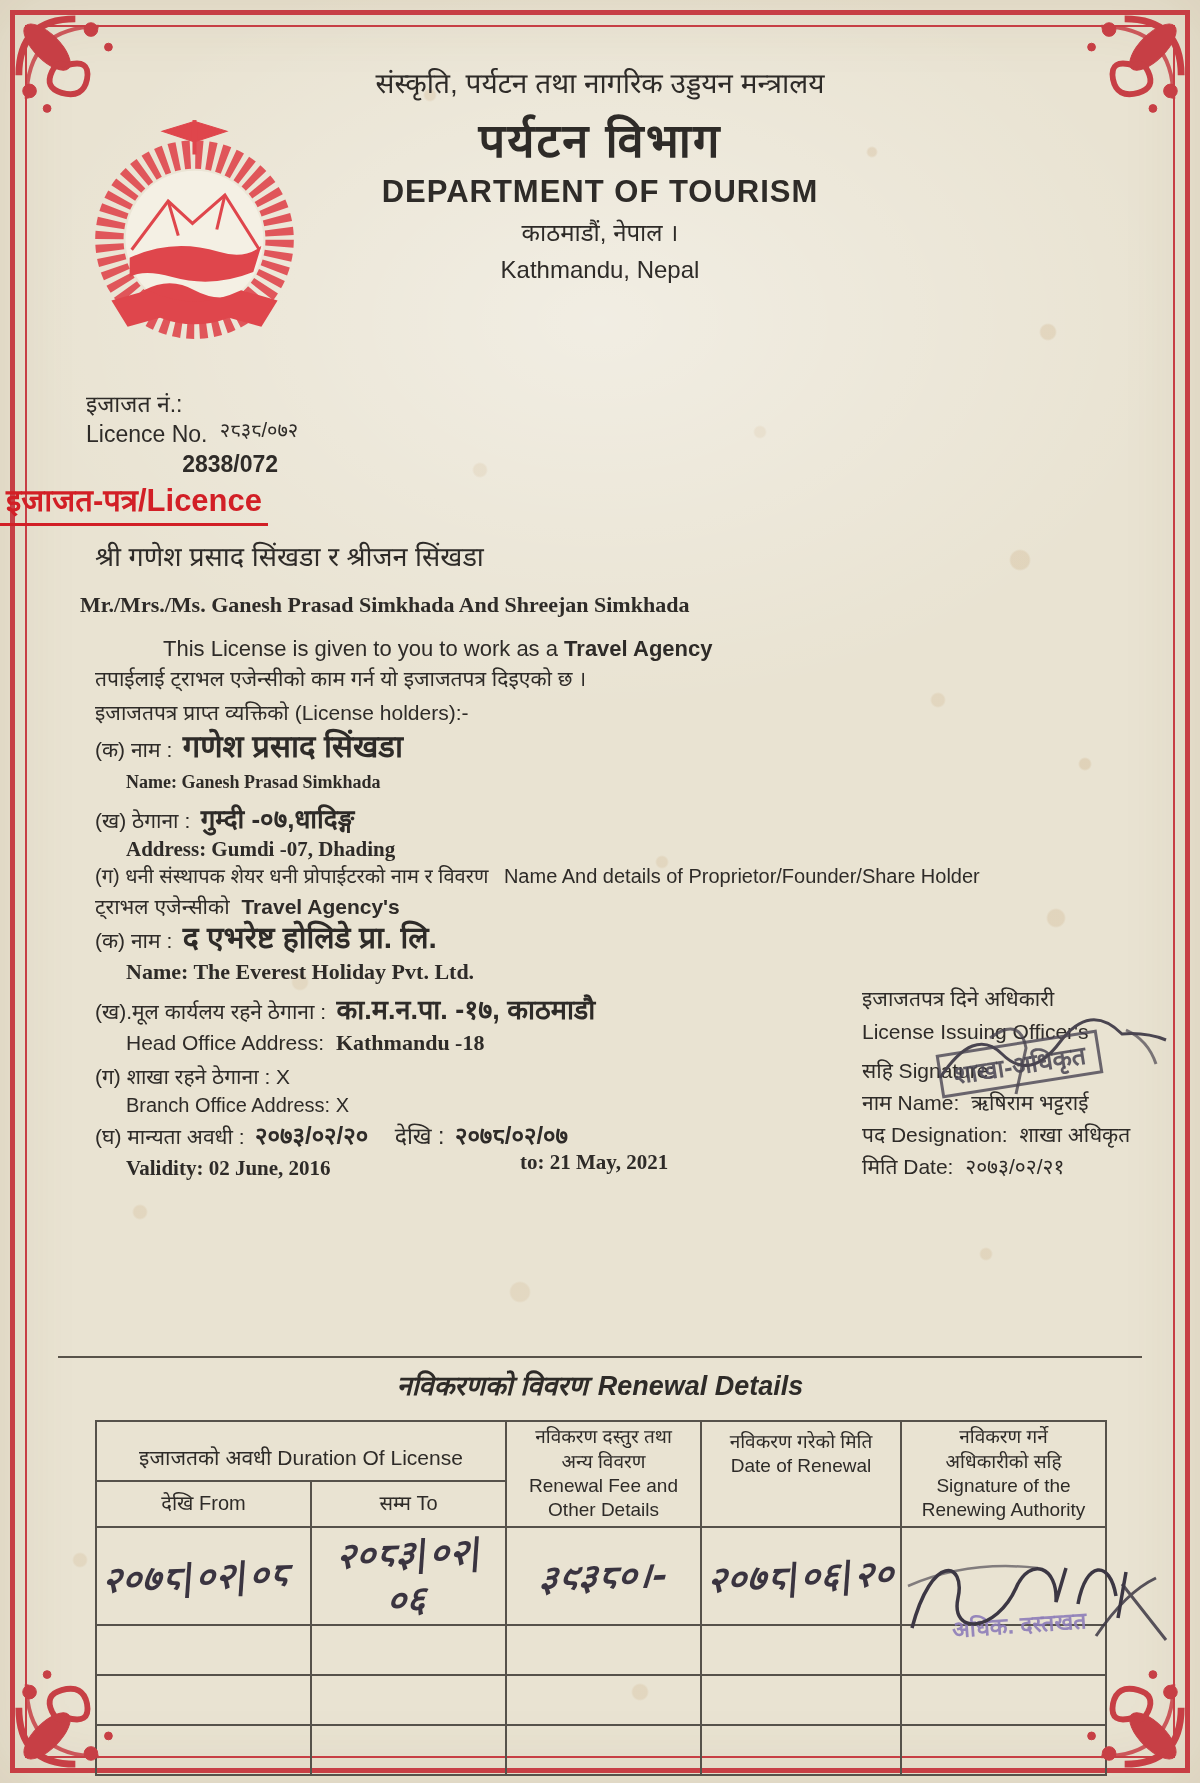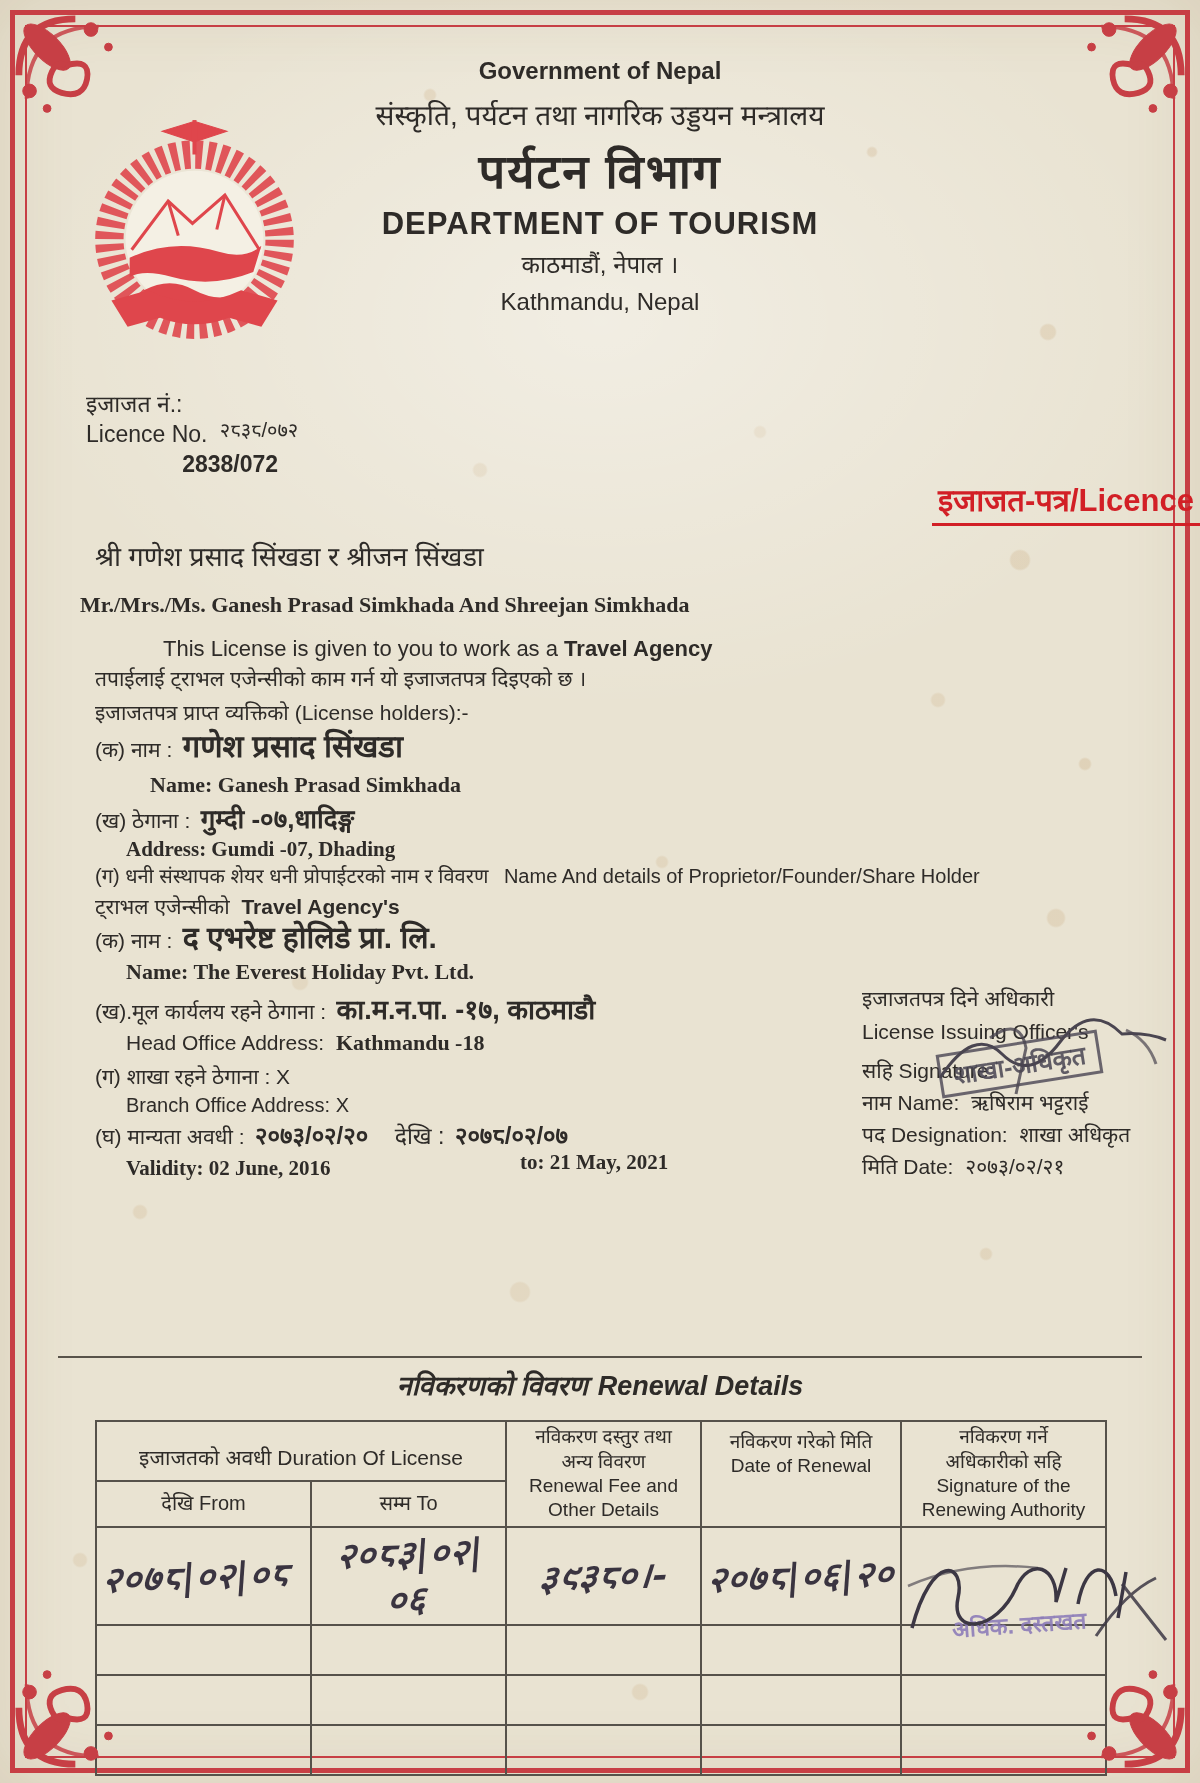--- a/index.html
+++ b/index.html
@@ -44,21 +44,21 @@
   .hdr .l4{font-size:29px;margin-top:3px;}
   .hdr .l5{font-size:47px;font-weight:bold;margin-top:12px;letter-spacing:2px;}
   .hdr .l6{font-size:31px;font-weight:bold;margin-top:4px;letter-spacing:1px;}
   .hdr .l7{font-size:24px;margin-top:9px;}
   .hdr .l8{font-size:24px;margin-top:8px;}
 
   .licno{position:absolute;left:86px;top:390px;font-size:23px;line-height:1.3;}
   .licno .num-np{font-size:20px;position:relative;top:-5px;margin-left:6px;}
   .licno .num-en{font-weight:bold;margin-left:76px;text-align:center;}
 
-  .doc-title{position:absolute;top:478px;left:0;right:0;text-align:right;}
+  .doc-title{position:absolute;top:478px;left:0;right:0;text-align:left;}
   .doc-title span{
     display:inline-block;color:#d21f26;font-weight:bold;font-size:31px;
     border-bottom:3px solid #d21f26;padding:0 6px 3px 6px;
   }
 
   .en-serif{font-family:"Liberation Serif", serif;font-weight:bold;}
   .en-sans{font-family:"Liberation Sans", sans-serif;}
   .b{font-weight:bold;}
   .line{position:absolute;white-space:nowrap;}
 
@@ -145,21 +145,20 @@
       <path d="M94,84 L104,118 M150,78 L142,112"></path>
     </g>
     <g fill="#df464c">
       <path d="M56,140 q42,-20 88,-6 q26,8 42,-6 l-8,26 q-40,16 -80,5 q-28,-8 -42,0 z"></path>
       <path d="M70,172 q26,-14 50,0 q26,14 50,0 l-4,10 q-46,18 -92,0 z"></path>
       <path d="M38,182 l36,-10 q46,22 92,0 l36,10 -16,26 -32,-9 q-34,13 -68,0 l-32,9 z"></path>
     </g>
   </svg>
 
   <div class="hdr">
-    <div class="l2">Government of Nepal</div>
     <div class="l3">संस्कृति, पर्यटन तथा नागरिक उड्डयन मन्त्रालय</div>
     <div class="l5">पर्यटन विभाग</div>
     <div class="l6">DEPARTMENT OF TOURISM</div>
     <div class="l7">काठमाडौं, नेपाल ।</div>
     <div class="l8">Kathmandu, Nepal</div>
   </div>
 
   <div class="licno">
     <div>इजाजत नं.:</div>
     <div>
@@ -179,21 +178,21 @@
   <div class="line en-sans" style="left:163px;top:636px;font-size:22px;">
     <span>This License is given to you to work as a </span><span class="b">Travel Agency</span>
   </div>
   <div class="line" style="left:95px;top:664px;font-size:21px;">तपाईलाई ट्राभल एजेन्सीको काम गर्न यो इजाजतपत्र दिइएको छ ।</div>
   <div class="line" style="left:95px;top:698px;font-size:21px;">इजाजतपत्र प्राप्त व्यक्तिको (License holders):-</div>
 
   <div class="line" style="left:95px;top:724px;">
     <span style="font-size:21px;">(क) नाम :</span>
     <span class="b" style="font-size:31px;margin-left:6px;">गणेश प्रसाद सिंखडा</span>
   </div>
-  <div class="line en-serif" style="left:126px;top:772px;font-size:22px;margin-left:24px;">Name: Ganesh Prasad Simkhada</div>
+  <div class="line en-serif" style="left:126px;top:772px;font-size:18px;">Name: Ganesh Prasad Simkhada</div>
 
   <div class="line" style="left:95px;top:800px;">
     <span style="font-size:21px;">(ख) ठेगाना :</span>
     <span class="b" style="font-size:26px;margin-left:6px;">गुम्दी -०७,धादिङ्ग</span>
   </div>
   <div class="line en-serif" style="left:126px;top:837px;font-size:21px;">Address: Gumdi -07, Dhading</div>
 
   <div class="line" style="left:95px;top:862px;font-size:20px;">
     <span>(ग) धनी संस्थापक शेयर धनी प्रोपाईटरको नाम र विवरण</span>
     <span class="en-sans" style="margin-left:10px;">Name And details of Proprietor/Founder/Share Holder</span>

